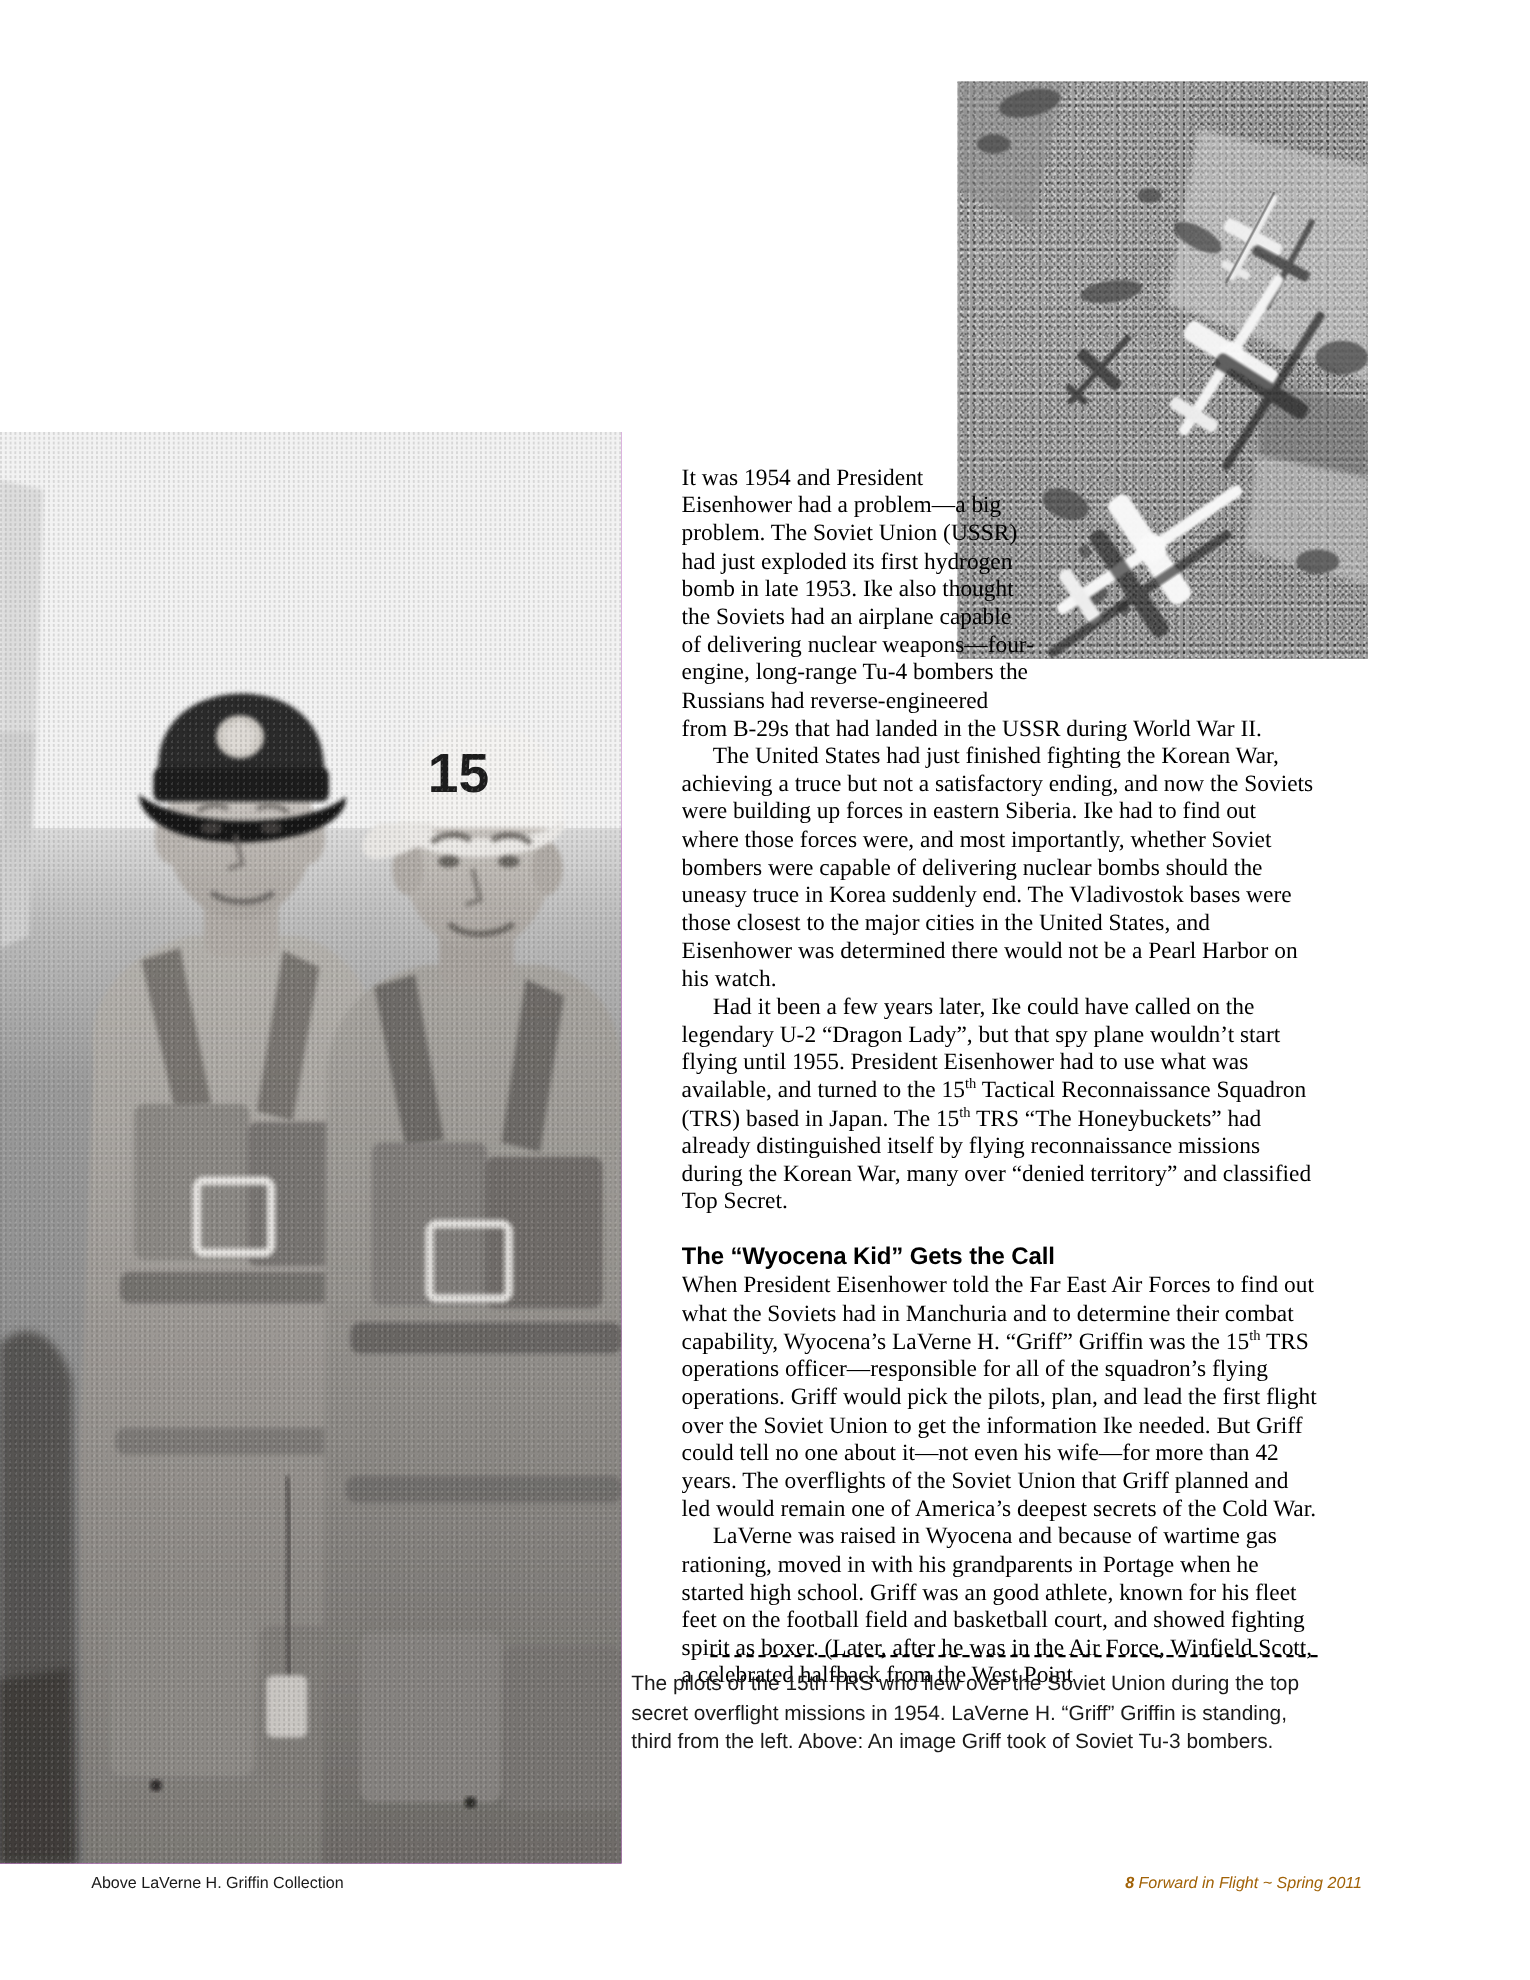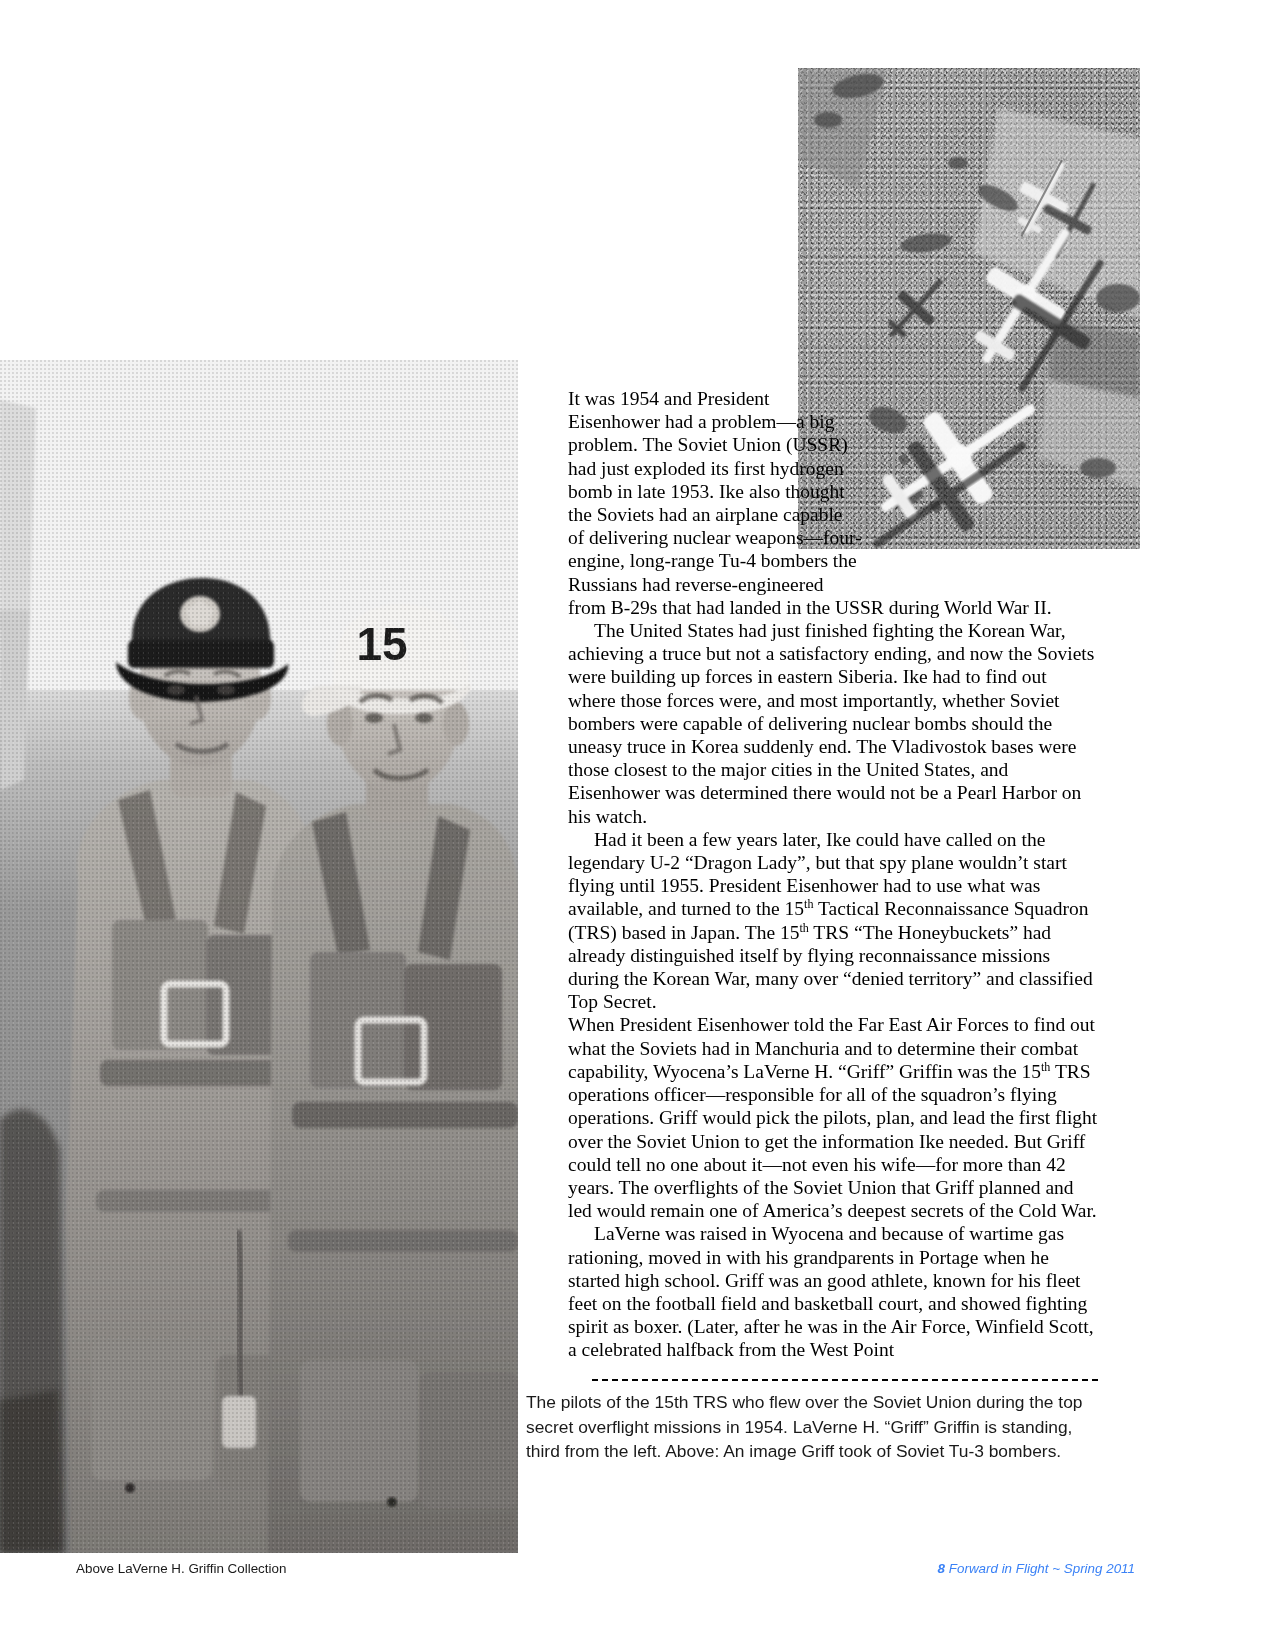--- a/index.html
+++ b/index.html
@@ -141,21 +141,21 @@
     font-size: 13.4px;
     color: #1a1a1a;
   }
   #footer-issue {
     position: absolute;
     right: 140px;
     top: 1561px;
     font-family: "Liberation Sans", "DejaVu Sans", sans-serif;
     font-size: 13.4px;
     font-style: italic;
-    color: #3b82f6;
+    color: #a16207;
     white-space: nowrap;
   }
   #footer-issue .pagenum { font-weight: bold; font-style: italic; }
 </style>
 </head>
 <body>
 
 <div id="aerial-photo">
   <div class="tone"></div>
   <div class="grain"></div>
@@ -356,20 +356,21 @@
 
 <div id="text-column">
   <div class="float-spacer"></div>
 
   <p class="noindent">It was 1954 and President Eisenhower had a problem—a big problem. The Soviet Union (USSR) had just exploded its first hydrogen bomb in late 1953. Ike also thought the Soviets had an airplane capable of delivering nuclear weapons—four-engine, long-range Tu-4 bombers the Russians had reverse-engineered from B-29s that had landed in the USSR during World War II.</p>
 
   <p>The United States had just finished fighting the Korean War, achieving a truce but not a satisfactory ending, and now the Soviets were building up forces in eastern Siberia. Ike had to find out where those forces were, and most importantly, whether Soviet bombers were capable of delivering nuclear bombs should the uneasy truce in Korea suddenly end. The Vladivostok bases were those closest to the major cities in the United States, and Eisenhower was determined there would not be a Pearl Harbor on his watch.</p>
 
   <p><span>Had it been a few years later, Ike could have called on the legendary U-2 “Dragon Lady”, but that spy plane wouldn’t start flying until 1955. President Eisenhower had to use what was available, and turned to the 15</span><sup>th</sup><span> Tactical Reconnaissance Squadron (TRS) based in Japan. The 15</span><sup>th</sup><span> TRS “The Honeybuckets” had already distinguished itself by flying reconnaissance missions during the Korean War, many over “denied territory” and classified Top Secret.</span></p>
 
+  <h2 id="section-heading">The “Wyocena Kid” Gets the Call</h2>
 
   <p class="noindent"><span>When President Eisenhower told the Far East Air Forces to find out what the Soviets had in Manchuria and to determine their combat capability, Wyocena’s LaVerne H. “Griff” Griffin was the 15</span><sup>th</sup><span> TRS operations officer—responsible for all of the squadron’s flying operations. Griff would pick the pilots, plan, and lead the first flight over the Soviet Union to get the information Ike needed. But Griff could tell no one about it—not even his wife—for more than 42 years. The overflights of the Soviet Union that Griff planned and led would remain one of America’s deepest secrets of the Cold War.</span></p>
 
   <p>LaVerne was raised in Wyocena and because of wartime gas rationing, moved in with his grandparents in Portage when he started high school. Griff was an good athlete, known for his fleet feet on the football field and basketball court, and showed fighting spirit as boxer. (Later, after he was in the Air Force, Winfield Scott, a celebrated halfback from the West Point</p>
 </div>
 
 <div id="caption-rule"></div>
 
 <div id="photo-caption">The pilots of the 15th TRS who flew over the Soviet Union during the top secret overflight missions in 1954. LaVerne H. “Griff” Griffin is standing, third from the left. Above: An image Griff took of Soviet Tu-3 bombers.</div>
 

